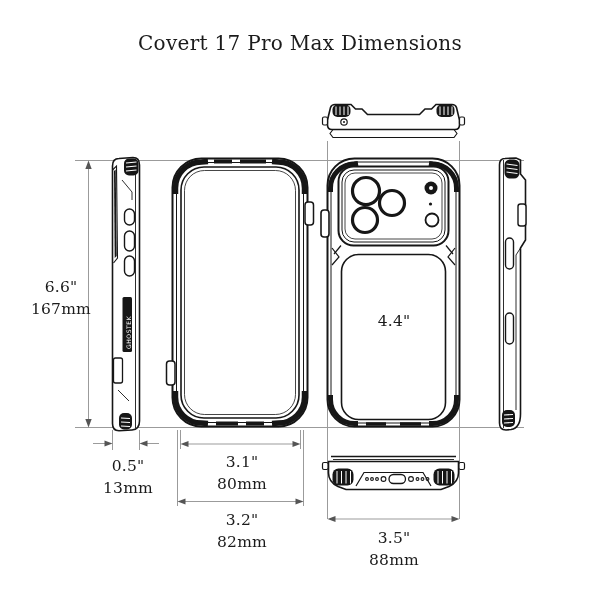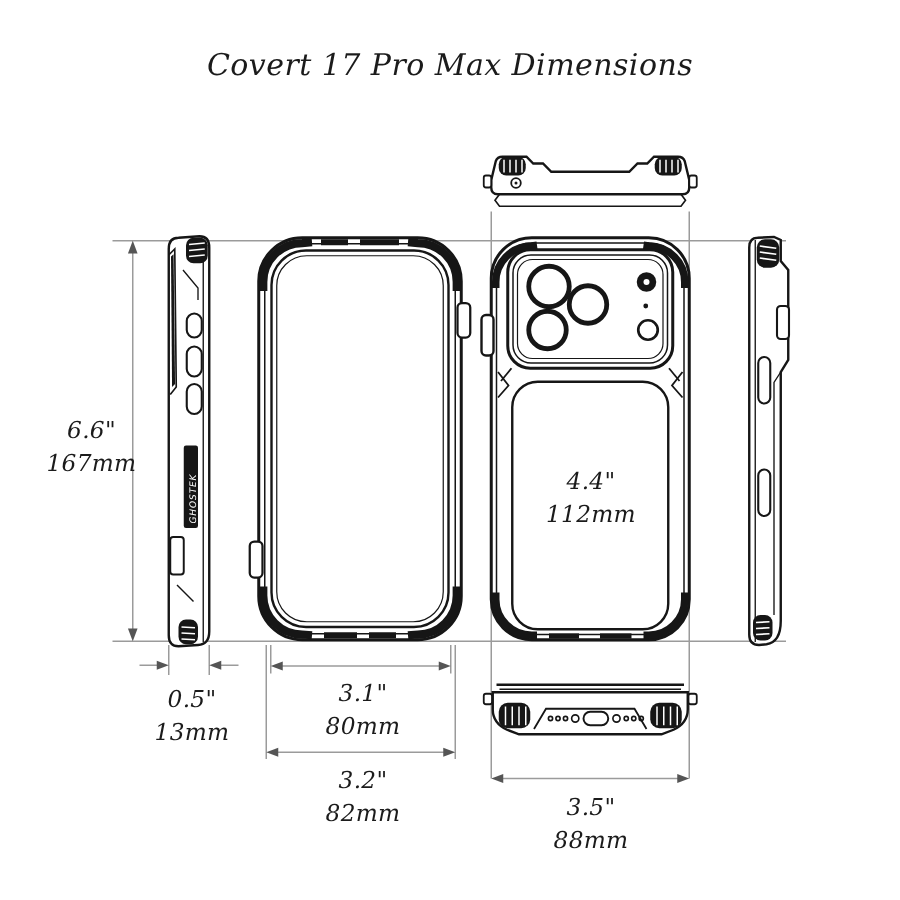--- a/index.html
+++ b/index.html
@@ -1,18 +1,18 @@
 <!DOCTYPE html>
 <html><head>
 <meta charset="utf-8">
 <style>
   * { margin:0; padding:0; box-sizing:border-box; }
   html,body { width:600px; height:600px; background:#fff; overflow:hidden;
               font-family:"DejaVu Serif", serif; }
-  .canvas { position:relative; width:600px; height:600px; background:#fff;font-style:italic; }
+  .canvas { position:relative; width:600px; height:600px; background:#fff; }
   .title  { position:absolute; top:31px; left:0; width:600px; text-align:center;
             font-size:20px; color:#1b1b1b; letter-spacing:.3px; white-space:nowrap; }
   svg.art { position:absolute; left:0; top:0; }
   .dim-label { position:absolute; text-align:center; font-size:15.5px;
                line-height:21.5px; color:#1b1b1b; letter-spacing:.2px; }
 </style>
 </head>
 <body>
 
 <div class="canvas">
@@ -228,21 +228,20 @@
     <div>80mm</div>
   </div>
 
   <div class="dim-label" style="left:209px; top:510px; width:66px">
     <div>3.2"</div>
     <div>82mm</div>
   </div>
 
   <div class="dim-label" style="left:359px; top:311px; width:70px">
     <div>4.4"</div>
-    <div>112mm</div>
   </div>
 
   <div class="dim-label" style="left:361px; top:528px; width:66px">
     <div>3.5"</div>
     <div>88mm</div>
   </div>
 
 </div>
 
 </body></html>

